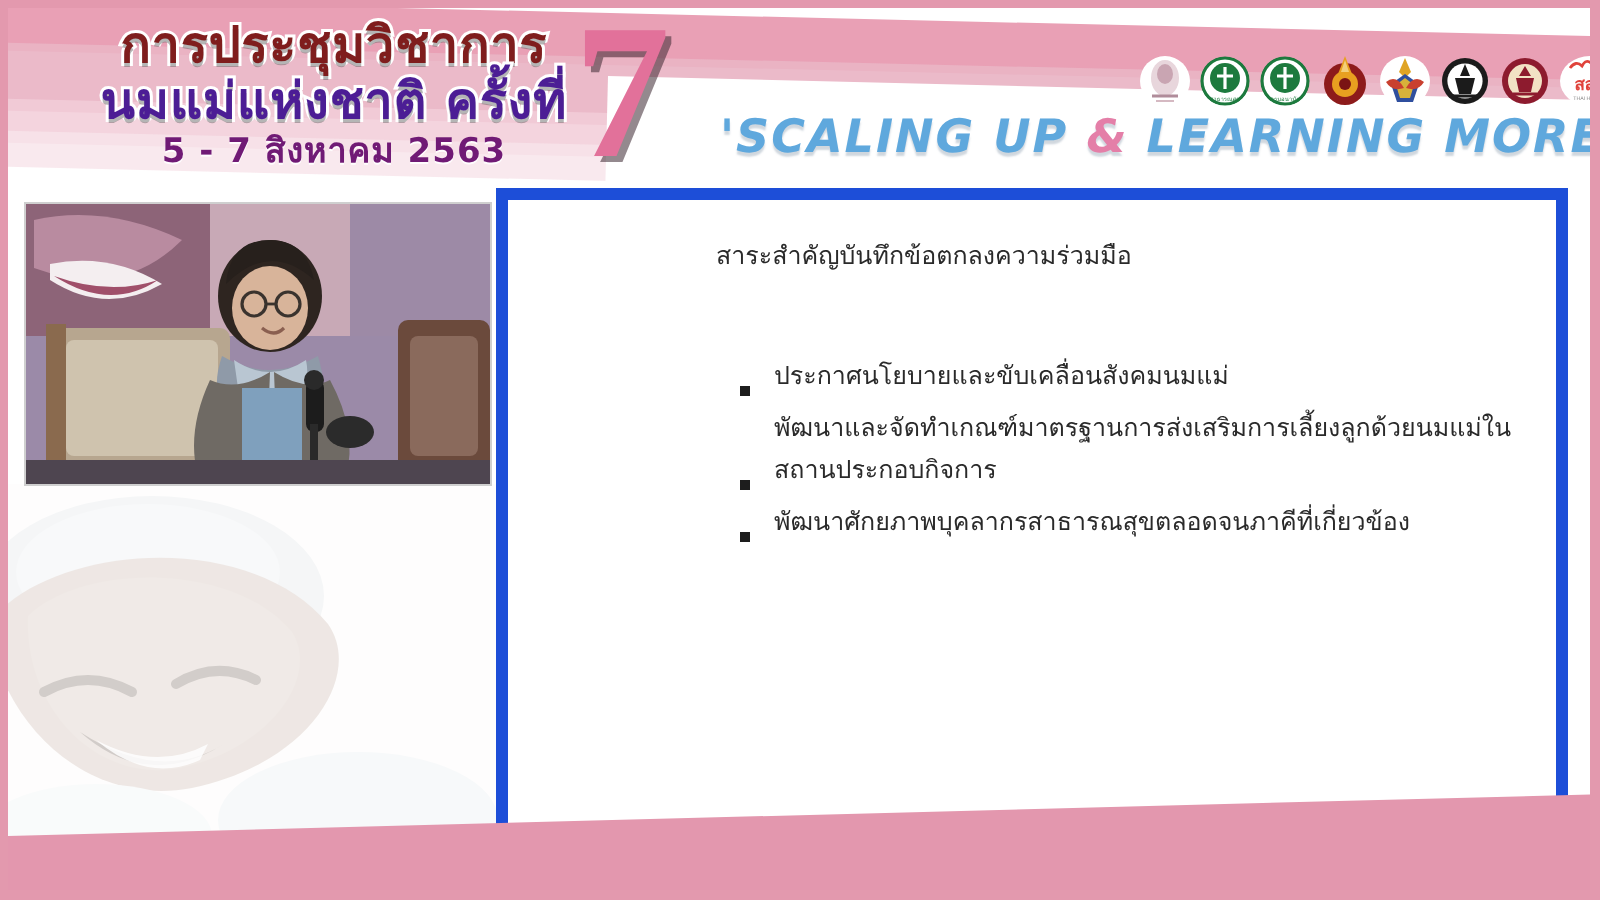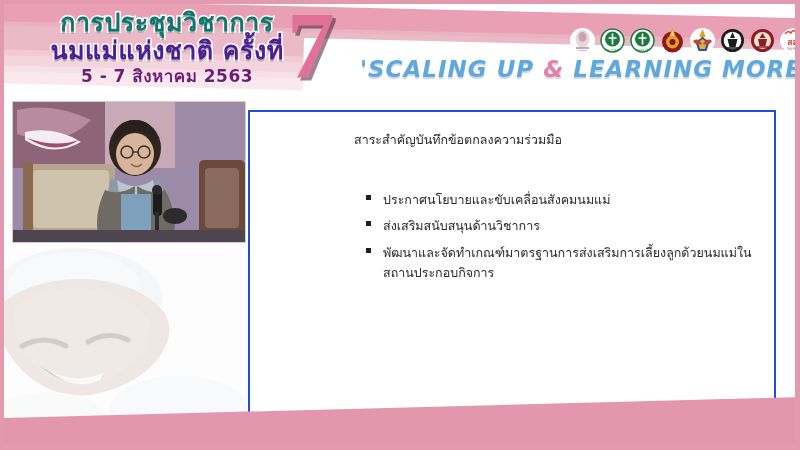--- a/index.html
+++ b/index.html
@@ -32,21 +32,21 @@
   .band-d{top:60px;height:18px;background:#f8e3ea;transform:rotate(1.35deg);opacity:.8;}
   .band-white{position:absolute;left:300px;top:34px;width:520px;height:60px;background:#ffffff;transform:rotate(1.4deg);transform-origin:0 0;}
 
   
   #title-block{position:absolute;left:18px;top:2px;width:290px;z-index:12;text-align:center;}
   .t-line{
     font-weight:bold;letter-spacing:.5px;line-height:1;
     white-space:nowrap;
   }
   .t1{
-    font-size:25px;color:#0f766e;
+    font-size:25px;color:#7f1d1d;
     -webkit-text-stroke:3px #ffffff;paint-order:stroke fill;
     text-shadow:0 2px 0 rgba(90,90,90,.45);
     margin-top:4px;
   }
   .t2{
     font-size:25px;color:#4c1d95;
     -webkit-text-stroke:3px #ffffff;paint-order:stroke fill;
     text-shadow:0 2px 0 rgba(90,90,90,.45);
     margin-top:3px;
   }
@@ -88,32 +88,32 @@
     overflow:hidden;opacity:.30;
   }
 
   
   .bot-band{position:absolute;left:-40px;width:900px;transform-origin:0 0;z-index:30;}
   .bot-a{bottom:-34px;height:60px;background:#e397ae;transform:rotate(-1.5deg);}
   .bot-b{bottom:-52px;height:56px;background:#f0bdcd;transform:rotate(-1.5deg);opacity:.75;}
 
   
   #content-panel{
-    position:absolute;left:244px;top:106px;width:524px;height:330px;
-    border:2px solid #1d4ed8;background:transparent;z-index:25;
+    position:absolute;left:244px;top:90px;width:524px;height:330px;
+    border:6px solid #1d4ed8;background:transparent;z-index:25;
   }
   #heading{
     position:absolute;left:104px;top:18px;width:400px;
     font-size:12.5px;color:#2a2a2a;line-height:1.65;
   }
   #bullets{
     position:absolute;left:116px;top:78px;width:390px;
     font-size:12.5px;color:#2a2a2a;line-height:1.62;
   }
-  .bullet-row{display:flex;align-items:flex-start;margin-bottom:6px;}
+  .bullet-row{display:flex;align-items:flex-end;margin-bottom:6px;}
   .bullet-mark{
     flex:0 0 auto;width:10px;margin-top:5px;margin-right:7px;
   }
   .bullet-mark i{display:block;width:5px;height:5px;background:#1d1d1d;}
   .bullet-text{flex:1 1 auto;}
 </style>
 </head>
 <body>
 
 <div id="slide">
@@ -274,27 +274,27 @@
         <div class="bullet-row">
           <span class="bullet-mark">
               <i></i>
             </span>
           <span class="bullet-text">ประกาศนโยบายและขับเคลื่อนสังคมนมแม่</span>
         </div>
         <div class="bullet-row">
           <span class="bullet-mark">
               <i></i>
             </span>
-          <span class="bullet-text">ส่งเสริมสนับสนุนด้านวิชาการ</span>
+          <span class="bullet-text">พัฒนาและจัดทำเกณฑ์มาตรฐานการส่งเสริมการเลี้ยงลูกด้วยนมแม่ในสถานประกอบกิจการ</span>
         </div>
         <div class="bullet-row">
           <span class="bullet-mark">
               <i></i>
             </span>
-          <span class="bullet-text">พัฒนาและจัดทำเกณฑ์มาตรฐานการส่งเสริมการเลี้ยงลูกด้วยนมแม่ในสถานประกอบกิจการ</span>
+          <span class="bullet-text">พัฒนาศักยภาพบุคลากรสาธารณสุขตลอดจนภาคีที่เกี่ยวข้อง</span>
         </div>
       </div>
 
     </div>
 
   </div>
 
   <div class="frame-edge frame-top"></div>
   <div class="frame-edge frame-bottom"></div>
   <div class="frame-edge frame-left"></div>

